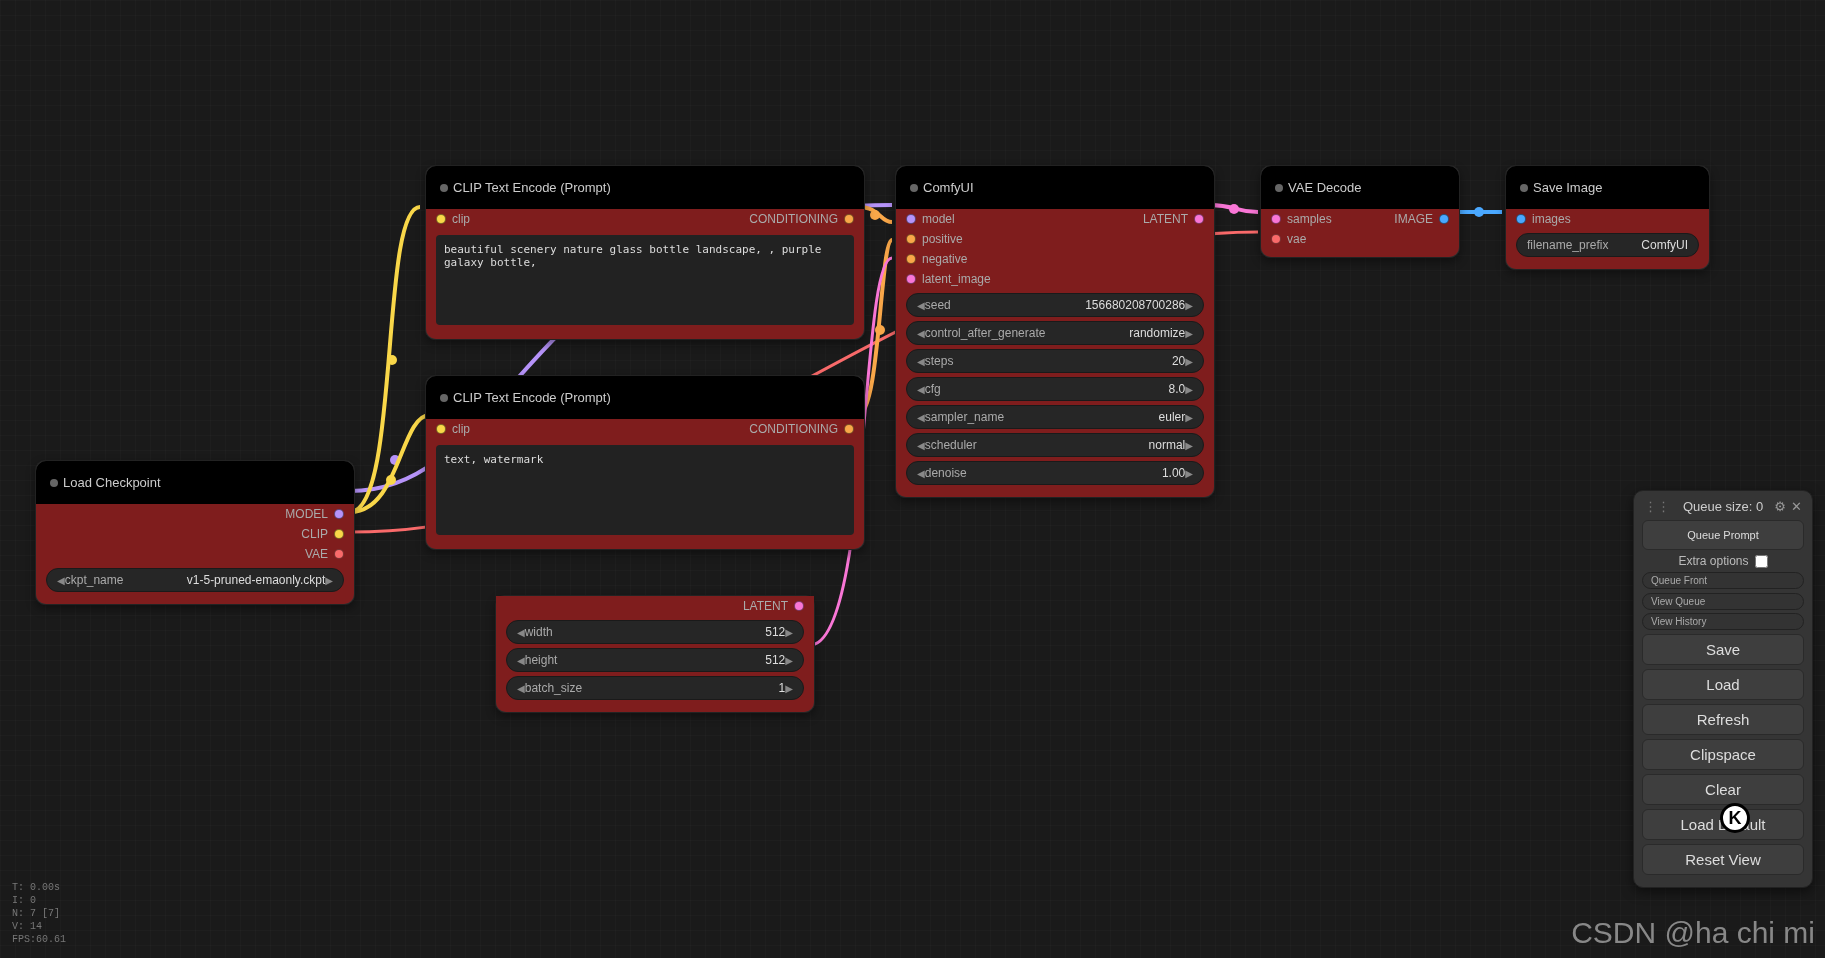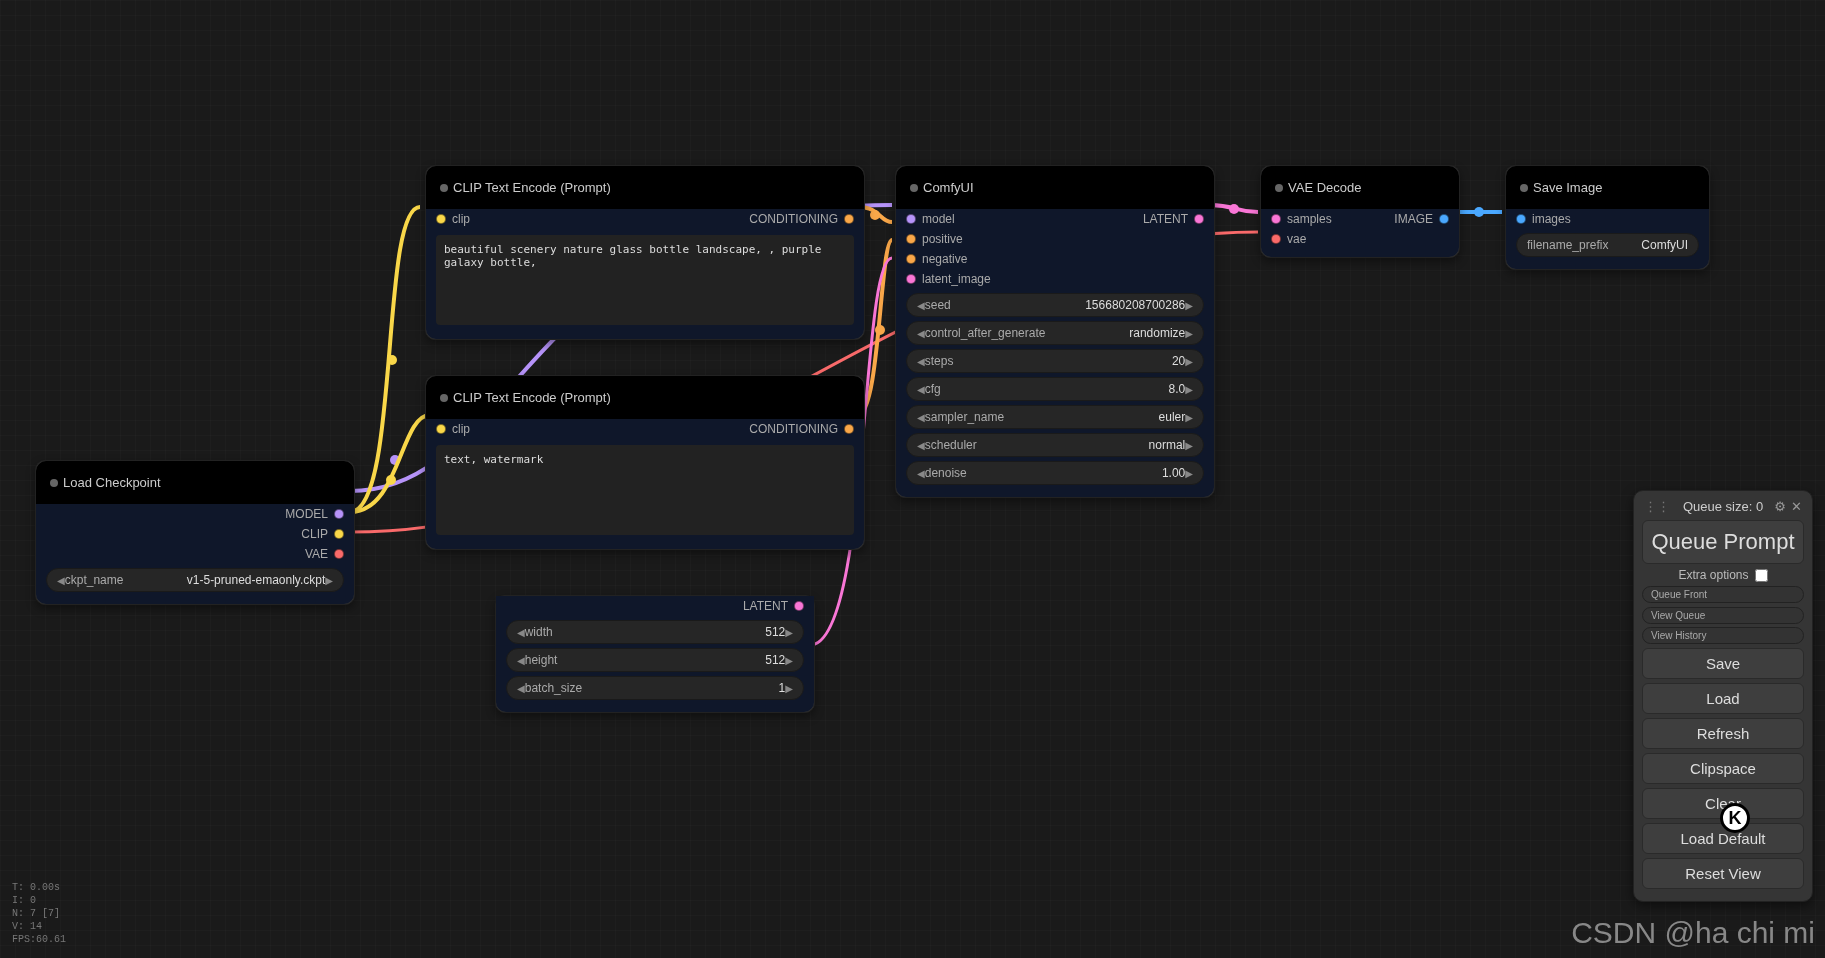--- a/index.html
+++ b/index.html
@@ -24,21 +24,21 @@
 }
 .node-header {
   padding: 14px 14px;
   font-size: 13px;
   color: #ccc;
   display: flex; align-items: center; gap: 5px;
   background: #000000;
   border-radius: 10px 10px 0 0;
 }
 .collapse-dot { width: 8px; height: 8px; border-radius: 50%; background: #666; }
-.node-body { background: #0f172a; border-radius: 0 0 10px 10px; padding-bottom: 8px; }
+.node-body { background: #7f1d1d; border-radius: 0 0 10px 10px; padding-bottom: 8px; }
 .slot-row { display: flex; justify-content: space-between; padding: 3px 10px; font-size: 12px; }
 .slot { display: flex; align-items: center; gap: 6px; }
 .slot.right { flex-direction: row-reverse; }
 .port { width: 10px; height: 10px; border-radius: 50%; background: #666; border:1px solid rgba(0,0,0,.5);}
 .port.model { background: #b693f9; }
 .port.clip { background: #f9d749; }
 .port.vae { background: #f96a6a; }
 .port.cond { background: #f9a749; }
 .port.latent { background: #f976d6; }
 .port.image { background: #4aa8ff; }
@@ -67,21 +67,21 @@
 }
 .panel-header { display:flex; align-items:center; justify-content:center; gap:6px; font-size:13px; color:#ccc; margin-bottom:6px; position:relative;}
 .panel-header .drag { position:absolute; left:2px; color:#777; cursor:grab;}
 .panel-header .gear, .panel-header .close { position:absolute; color:#999; cursor:pointer;}
 .panel-header .gear { right:18px; } .panel-header .close { right:2px; }
 .pbtn {
   display:block; width:100%; text-align:center; background:#3e3e3e;
   border:1px solid #2a2a2a; border-radius:6px; padding:6px 0; margin:4px 0;
   color:#ddd; font-size:15px; cursor:pointer;
 }
-.pbtn.big { font-size:22px; padding:8px 0;}
+.pbtn.big { font-size:11px; padding:8px 0;}
 .ptxt { text-align:center; font-size:12px; color:#bbb; margin:4px 0; display:flex; justify-content:center; gap:6px; align-items:center;}
 .psmallrow { display:flex; gap:4px; justify-content:center; margin:3px 0;flex-direction:column;}
 .psmall { font-size:10px; background:#333; border:1px solid #222; border-radius:10px; padding:2px 8px; color:#aaa; cursor:pointer;}
 
 .klogo {
   position:absolute; width:30px; height:30px; border-radius:50%;
   background:#fff; color:#000; font-weight:bold; font-size:18px;
   display:flex; align-items:center; justify-content:center;
   border:3px solid #000; box-shadow:0 0 0 2px #fff inset;
 }

